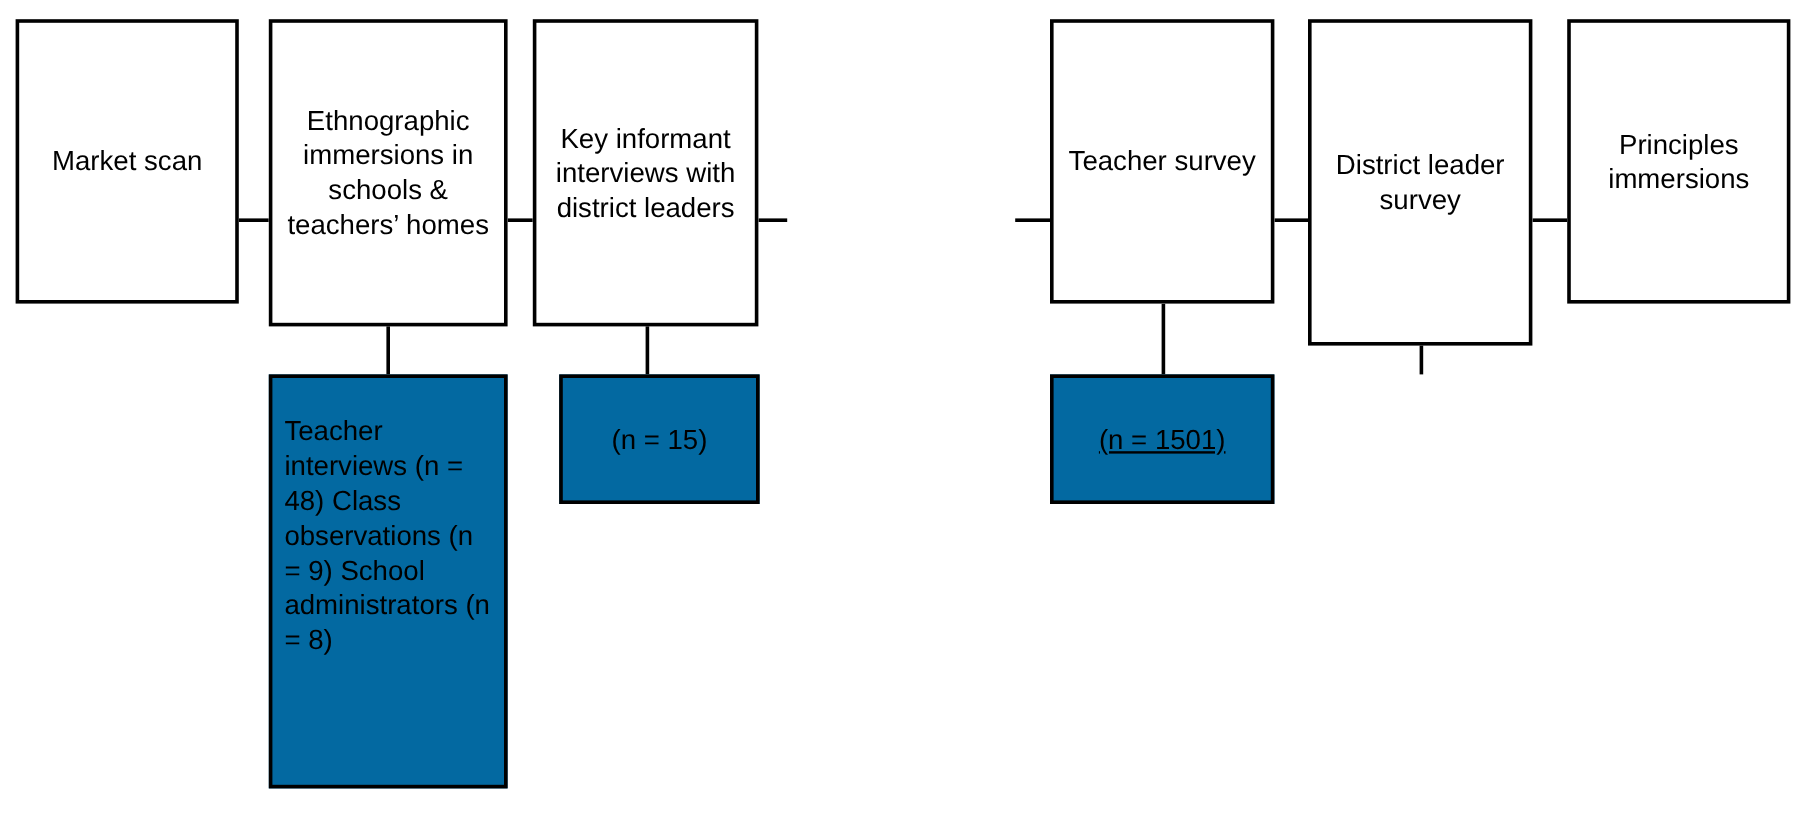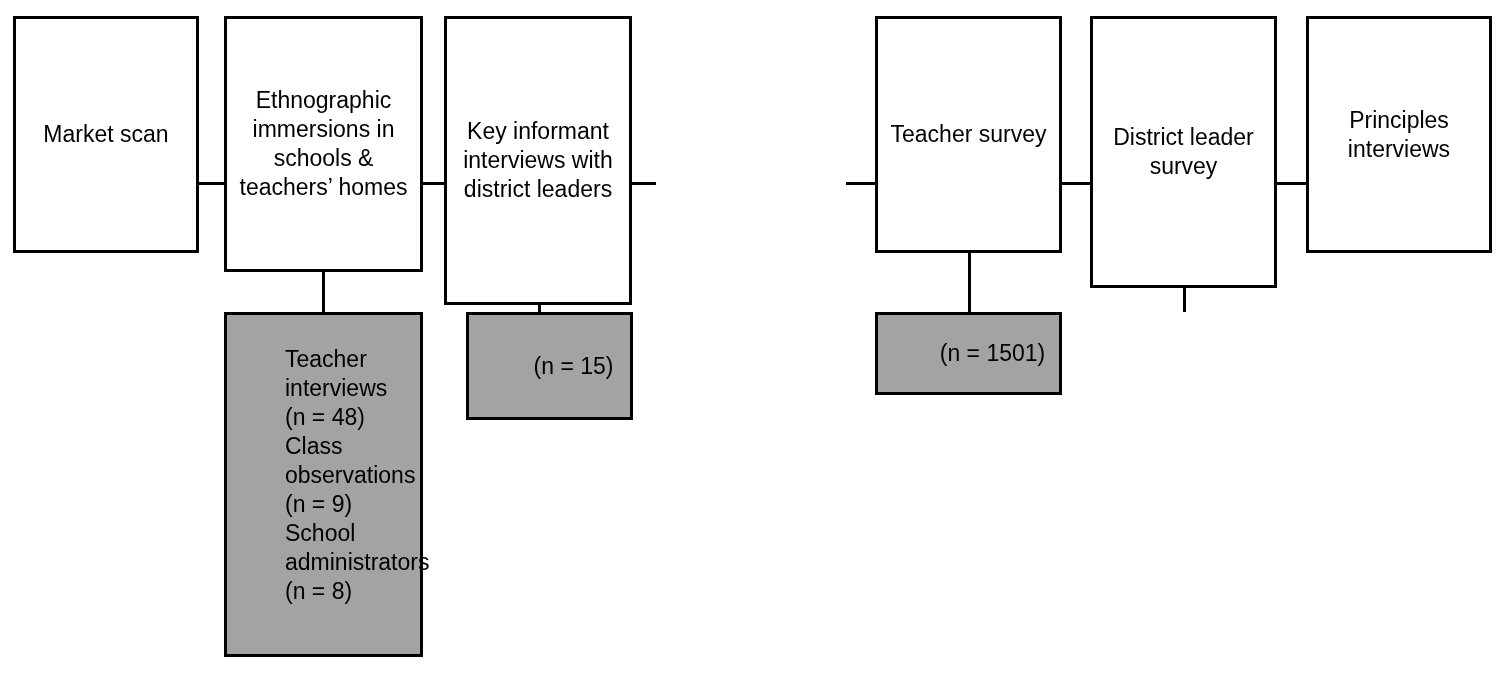--- a/index.html
+++ b/index.html
@@ -32,22 +32,21 @@
     color: #000000;
   }
   .node .node-label {
     display: block;
     width: 100%;
     padding: 0 6px;
     box-sizing: border-box;
     white-space: pre-line;
   }
   .node.detail {
-    background: #a3a3a3;
-    padding-left: 48px;
+    background: #0369a1;
   }
   .node.detail-centered .node-label {
     text-align: center;
   }
   .node.detail-left {
     align-items: flex-start;
     justify-content: flex-start;
   }
   .node.detail-left .node-label {
     text-align: left;
@@ -80,31 +79,31 @@
     <div class="connector-v" style="left: 1183px; top: 253px; height: 59px;"></div>
     <div class="node" style="left: 13px; top: 16px; width: 186px; height: 237px;">
       <span class="node-label">Market scan</span>
     </div>
     <div class="node" style="left: 224px; top: 16px; width: 199px; height: 256px;">
       <span class="node-label">Ethnographic immersions in schools &amp; teachers’ homes</span>
     </div>
     <div class="node detail detail-left" style="left: 224px; top: 312px; width: 199px; height: 345px; padding-top: 30px;">
       <span class="node-label">Teacher interviews (n = 48) Class observations (n = 9) School administrators (n = 8)</span>
     </div>
-    <div class="node" style="left: 444px; top: 16px; width: 188px; height: 289px;">
+    <div class="node" style="left: 444px; top: 16px; width: 188px; height: 256px;">
       <span class="node-label">Key informant interviews with district leaders</span>
     </div>
     <div class="node detail detail-centered" style="left: 466px; top: 312px; width: 167px; height: 108px;">
       <span class="node-label">(n = 15)</span>
     </div>
     <div class="node" style="left: 875px; top: 16px; width: 187px; height: 237px; justify-content: center;">
       <span class="node-label">Teacher survey</span>
     </div>
-    <div class="node detail detail-centered" style="left: 875px; top: 312px; width: 187px; height: 83px;">
+    <div class="node detail detail-centered" style="left: 875px; top: 312px; width: 187px; height: 108px; text-decoration: underline;">
       <span class="node-label">(n = 1501)</span>
     </div>
     <div class="node" style="left: 1090px; top: 16px; width: 187px; height: 272px;">
       <span class="node-label">District leader survey</span>
     </div>
     <div class="node" style="left: 1306px; top: 16px; width: 186px; height: 237px;">
-      <span class="node-label">Principles interviews</span>
+      <span class="node-label">Principles immersions</span>
     </div>
   </div>
 
 </body></html>

